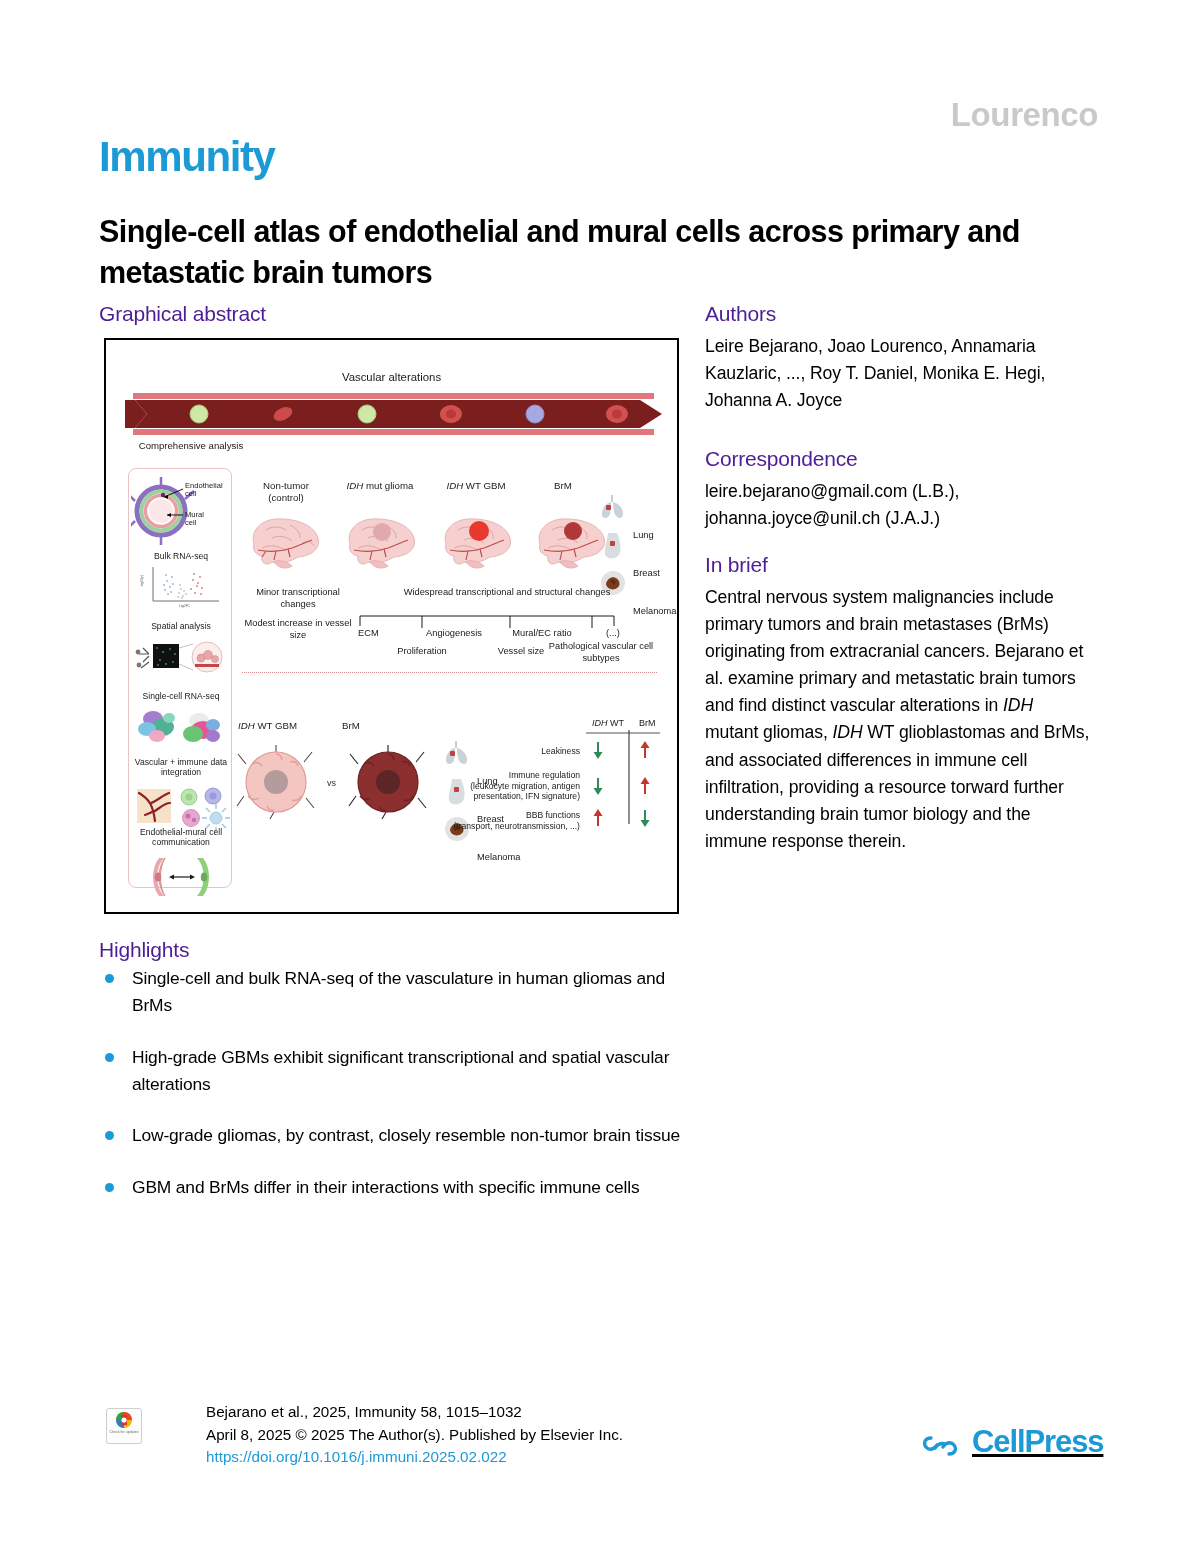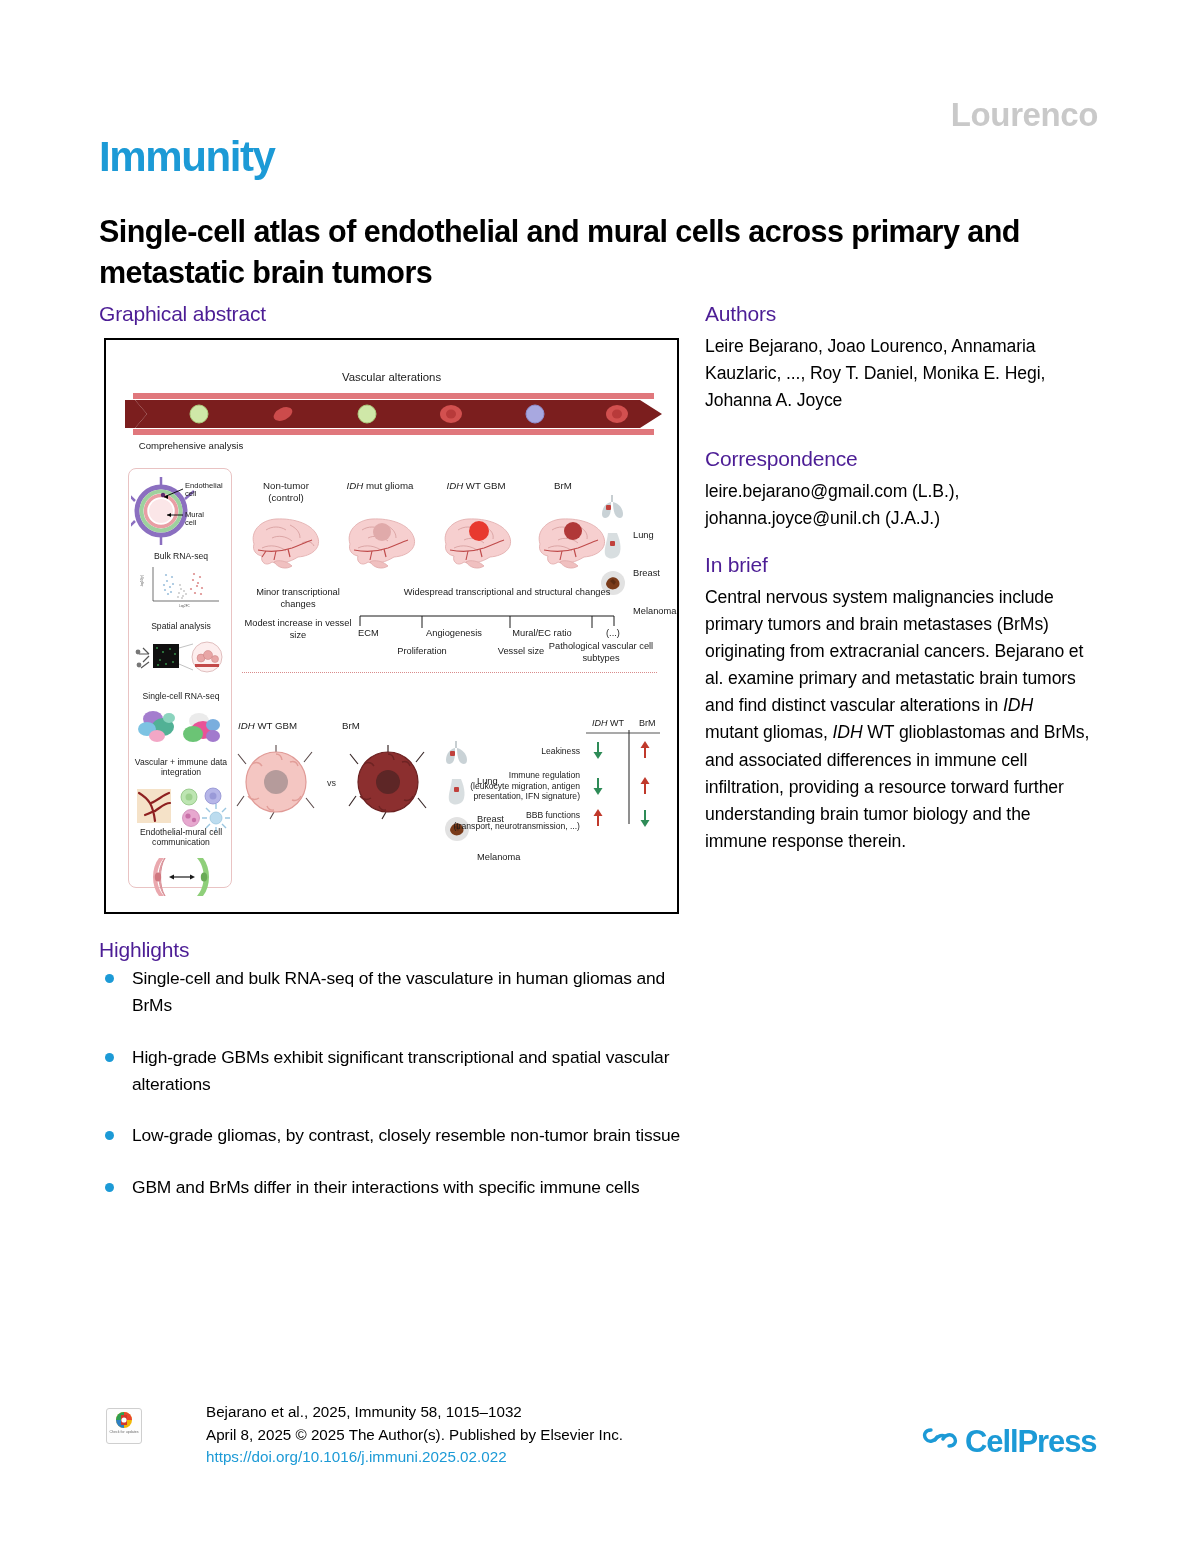--- a/index.html
+++ b/index.html
@@ -161,21 +161,21 @@
     font-size: 3.6px; line-height: 4.2px; text-align: center; color: #6b6b6b;
     margin-top: 1px;
   }
   .foot-text {
     position: absolute; left: 206px; top: 1401px;
     font-size: 15.2px; line-height: 22.5px; color: #000;
   }
   .foot-doi { color: #1c9ad6; }
   .cellpress {
     position: absolute; left: 922px; top: 1424px;
-    display: flex; align-items: flex-start; gap: 7px;
+    display: flex; align-items: flex-end; gap: 14px; text-decoration: underline;
   }
   .cellpress-word {
     font-size: 31px; font-weight: bold; color: #1c9ad6; letter-spacing: -1.1px;
   }
 </style>
 </head>
 <body>
 
 <div class="page">
 

